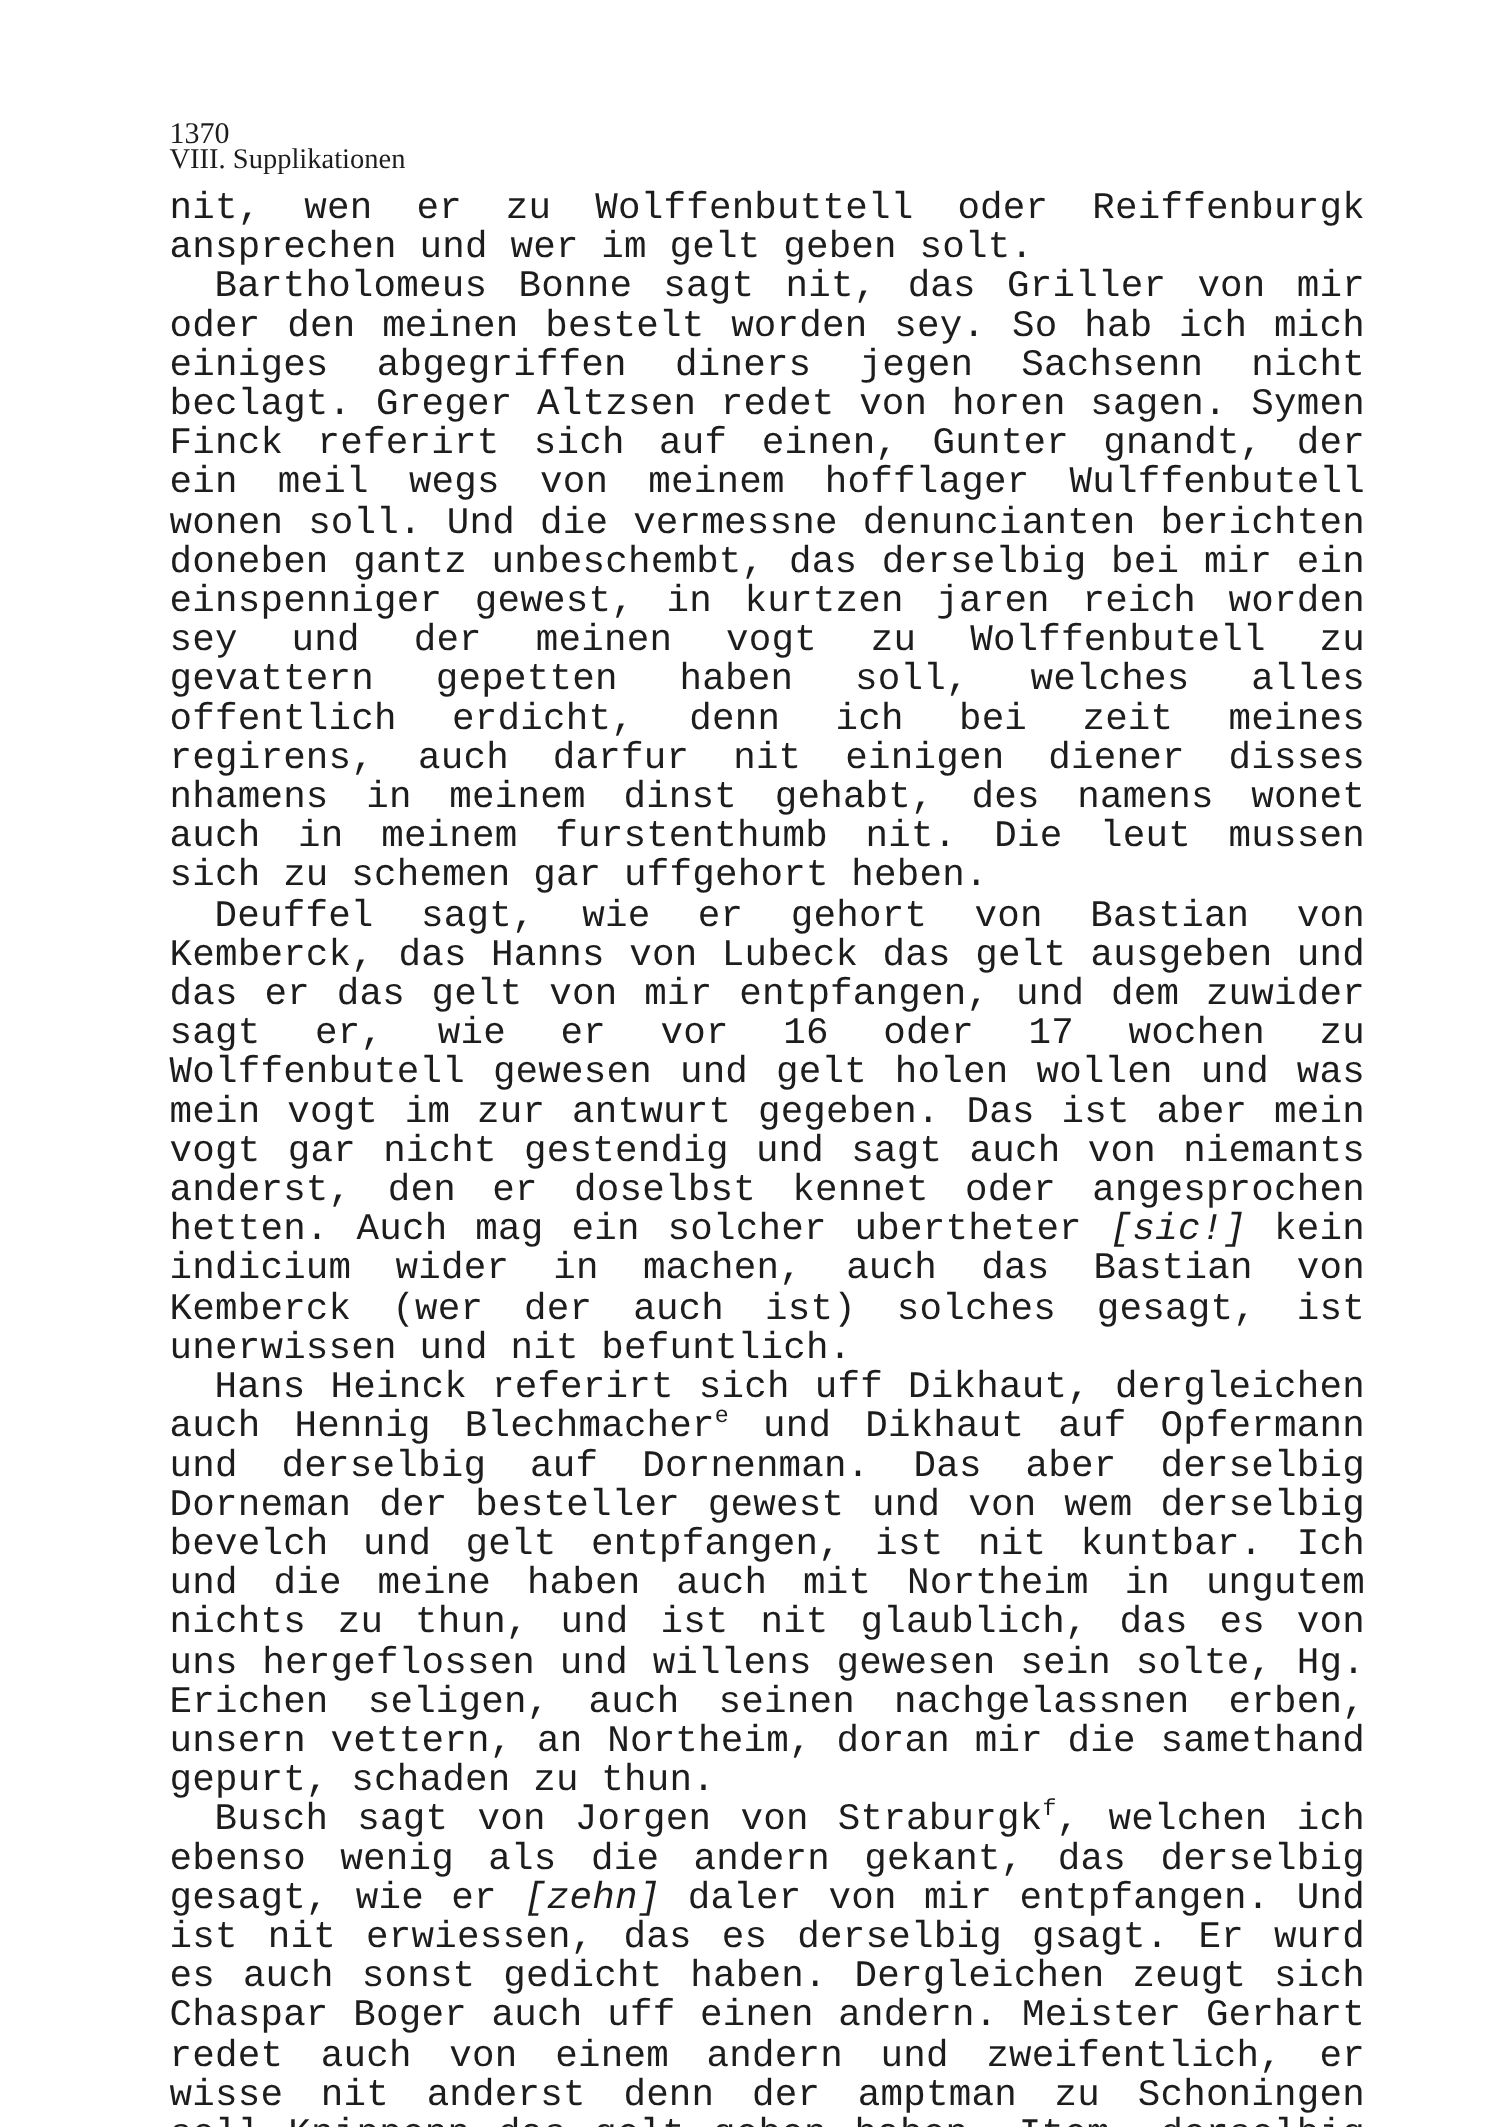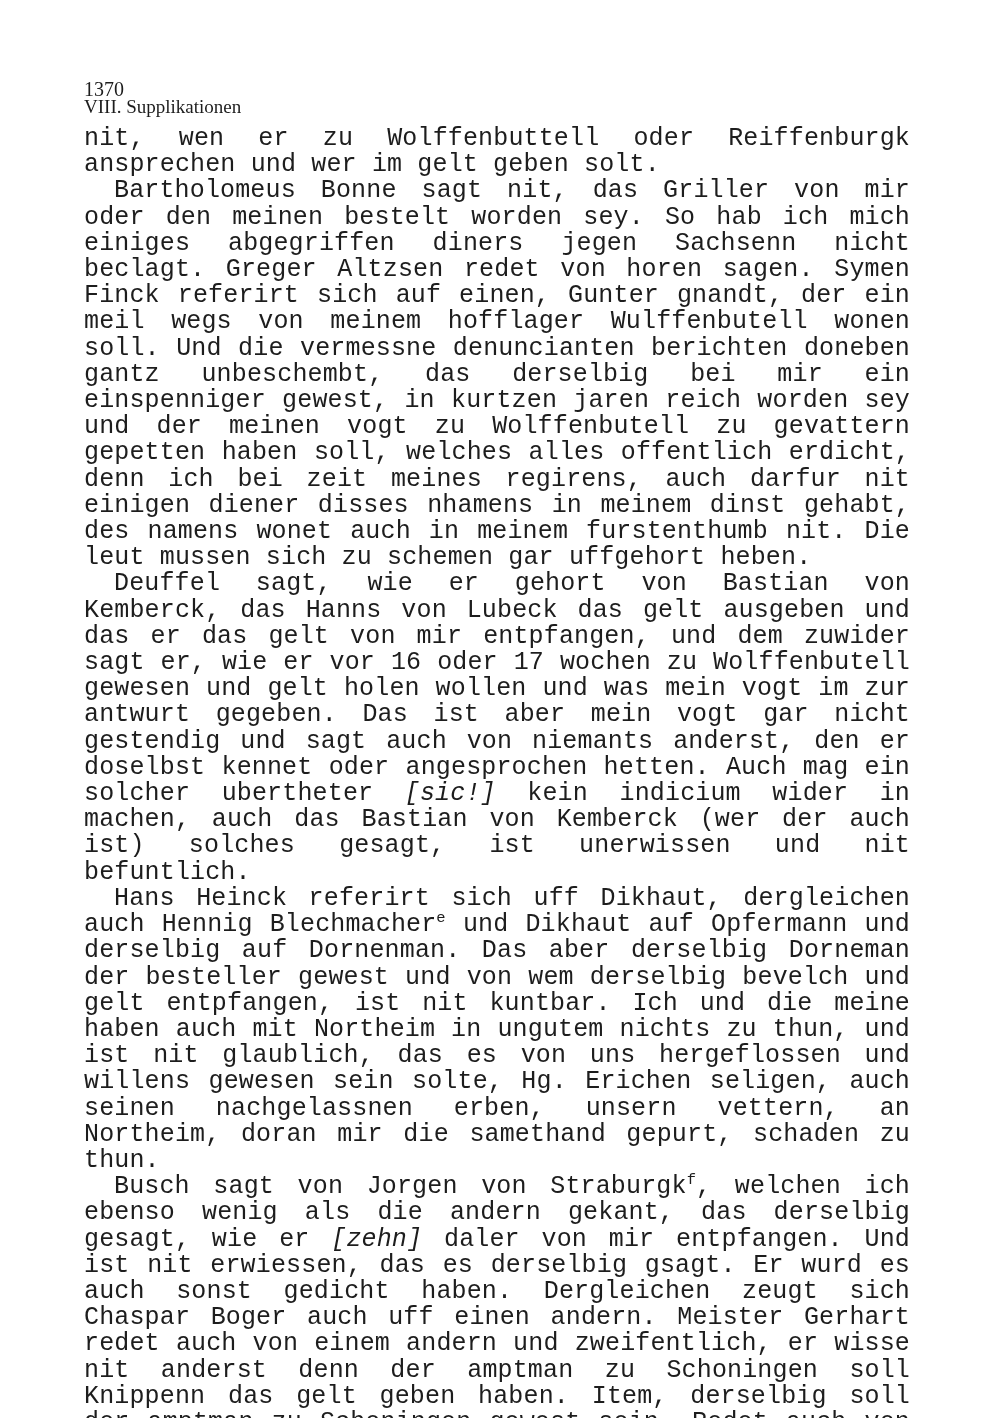--- a/index.html
+++ b/index.html
@@ -11,21 +11,21 @@
     width: 1004px;
     height: 1418px;
     overflow: hidden;
     color: #1d1d1d;
     font-family: "Liberation Serif", "DejaVu Serif", serif;
   }
   .page {
     box-sizing: border-box;
     width: 1004px;
     height: 1006px;
-    padding: 78px 94px 0 84px;
+    padding: 78px 94px 0 113px;
   }
   .running-head {
     position: relative;
     height: 26px;
     font-size: 20px;
   }
   .pagenum {
     position: absolute;
     left: 0;
     top: 0;

